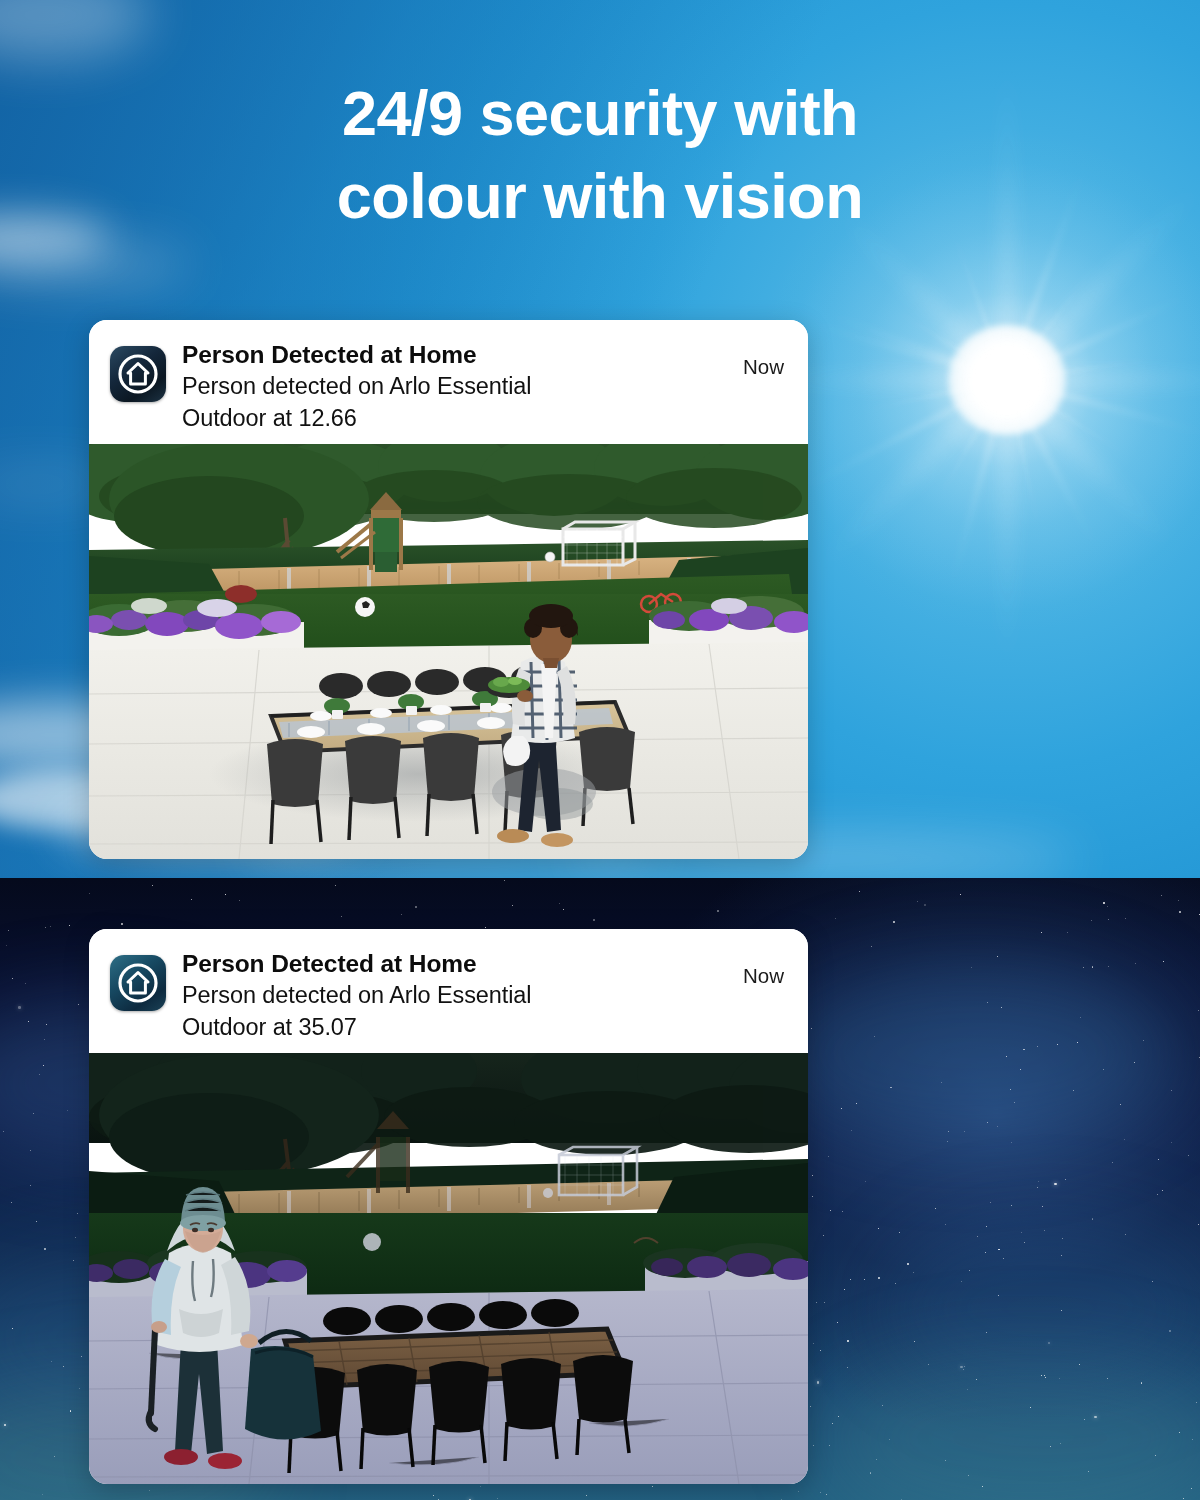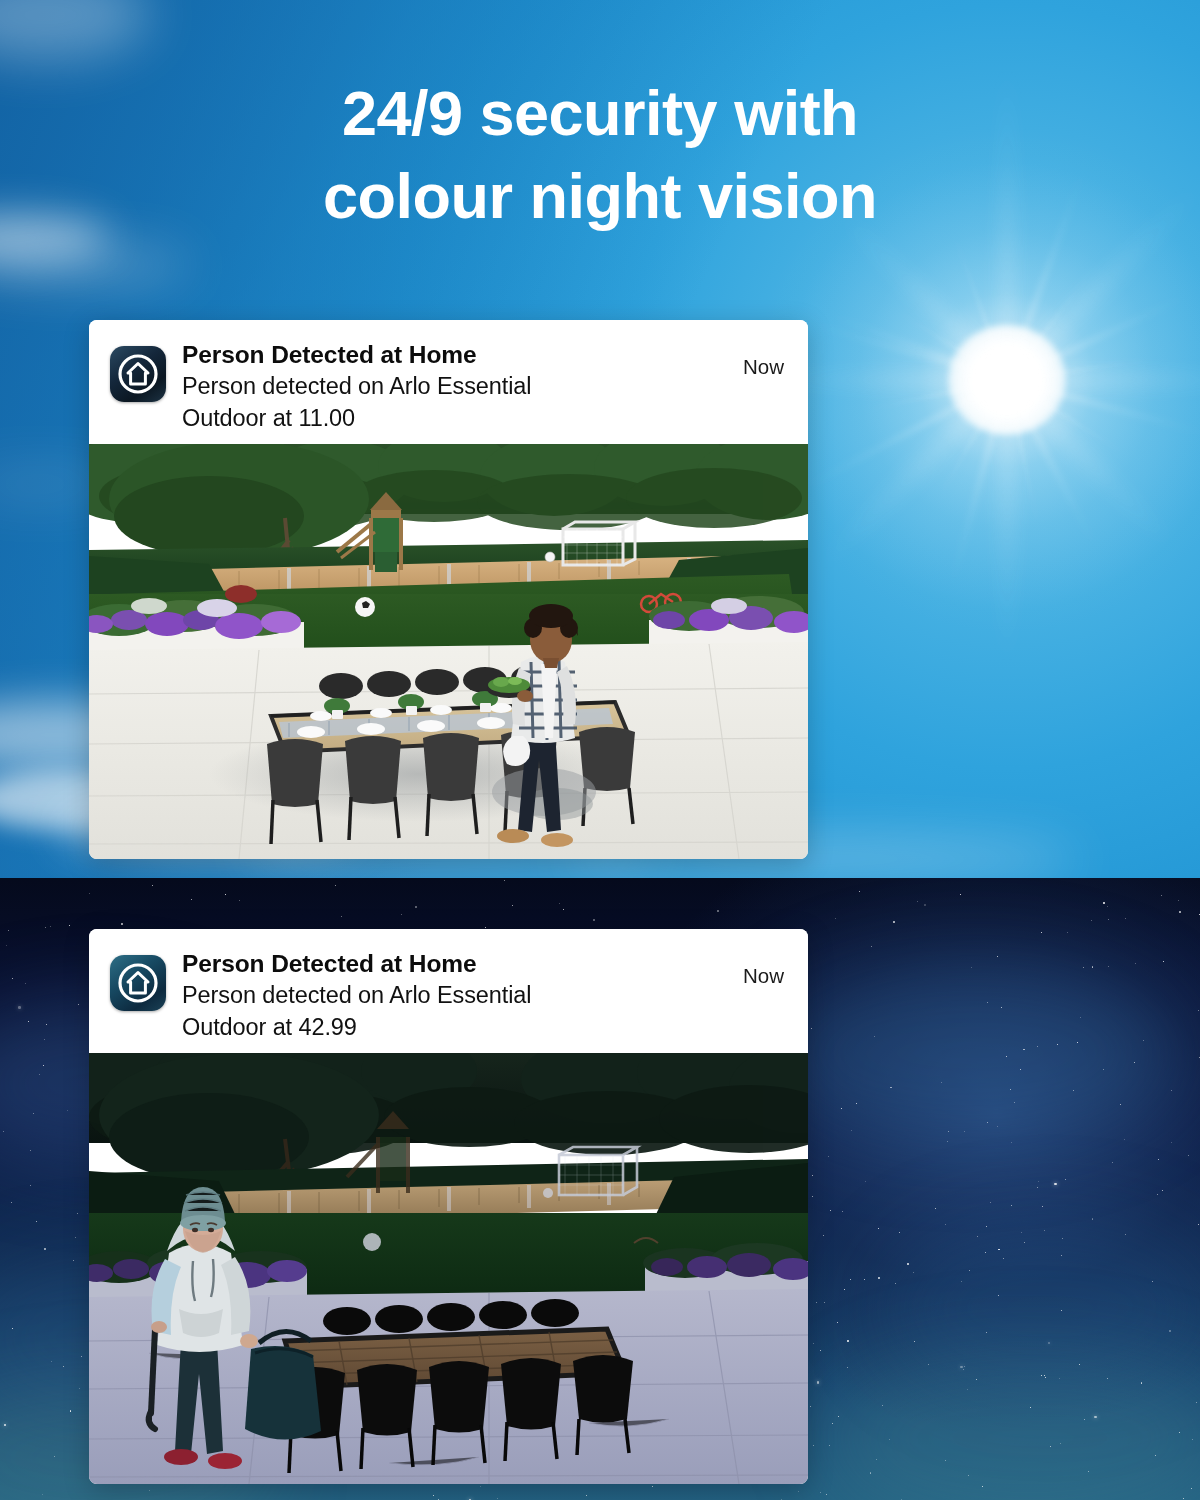--- a/index.html
+++ b/index.html
@@ -66,21 +66,21 @@
     filter:blur(40px);
   }
   .stars { position:absolute; inset:0; pointer-events:none; }
   .star { position:absolute; background:#fff; border-radius:50%; }
 
   
   .notif {
     position:absolute;
     width:719px;
     background:#fff;
-    border-radius:8px;
+    border-radius:18px;
     overflow:hidden;
     box-shadow:0 6px 26px rgba(0,0,0,.22);
   }
   .notif.day   { left:89px; top:320px; }
   .notif.night { left:89px; top:929px; }
 
   .notif-head {
     display:flex; align-items:flex-start;
     padding:18px 18px 10px 21px;
     gap:16px;
@@ -165,35 +165,35 @@
       <div class="ray thin" style="width:140px; transform:translate(0,-50%) rotate(120deg);"></div>
       <div class="ray thin" style="width:150px; transform:translate(0,-50%) rotate(168deg);"></div>
       <div class="ray thin" style="width:135px; transform:translate(0,-50%) rotate(212deg);"></div>
       <div class="ray thin" style="width:140px; transform:translate(0,-50%) rotate(-52deg);"></div>
       <div class="sun-core"></div>
     </div>
 
     <h1 style="position:absolute;left:0;top:72px;width:1200px;text-align:center;
                font-size:63px;font-weight:bold;line-height:1.32;color:#fff;letter-spacing:-.5px;">
       <span>24/9 security with</span><br>
-      <span>colour night vision</span>
+      <span>colour with vision</span>
     </h1>
 
     <div class="notif day">
       <div class="notif-head">
         <div class="app-icon day-icon">
           <svg width="44" height="44" viewBox="0 0 44 44" aria-hidden="true">
             <circle cx="22" cy="22" r="18" fill="none" stroke="#ffffff" stroke-width="3.2"></circle>
             <path d="M22 11.5 L32 21 L29.4 21 L29.4 32 L14.6 32 L14.6 21 L12 21 Z" fill="none" stroke="#ffffff" stroke-width="3" stroke-linejoin="round"></path>
           </svg>
         </div>
         <div class="notif-text">
           <div class="notif-title">Person Detected at Home</div>
           <div class="notif-body">Person detected on Arlo Essential</div>
-          <div class="notif-body">Outdoor at 11.00</div>
+          <div class="notif-body">Outdoor at 12.66</div>
         </div>
         <div class="notif-time">Now</div>
       </div>
 
       <div class="cam day-cam">
         <svg viewBox="0 0 719 415" preserveAspectRatio="none" aria-hidden="true">
           <defs>
             <linearGradient id="dSky" x1="0" y1="0" x2="0" y2="1">
               <stop offset="0" stop-color="#cfe2ee"></stop>
                 <stop offset="1" stop-color="#a9c8dc"></stop>
@@ -965,21 +965,21 @@
       <div class="notif-head">
         <div class="app-icon night-icon">
           <svg width="44" height="44" viewBox="0 0 44 44" aria-hidden="true">
             <circle cx="22" cy="22" r="18" fill="none" stroke="#ffffff" stroke-width="3.2"></circle>
             <path d="M22 11.5 L32 21 L29.4 21 L29.4 32 L14.6 32 L14.6 21 L12 21 Z" fill="none" stroke="#ffffff" stroke-width="3" stroke-linejoin="round"></path>
           </svg>
         </div>
         <div class="notif-text">
           <div class="notif-title">Person Detected at Home</div>
           <div class="notif-body">Person detected on Arlo Essential</div>
-          <div class="notif-body">Outdoor at 42.99</div>
+          <div class="notif-body">Outdoor at 35.07</div>
         </div>
         <div class="notif-time">Now</div>
       </div>
 
       <div class="cam night-cam">
         <svg viewBox="0 0 719 431" preserveAspectRatio="none" aria-hidden="true">
           <defs>
             <linearGradient id="nSky" x1="0" y1="0" x2="0" y2="1">
               <stop offset="0" stop-color="#d8b9bd"></stop>
                 <stop offset="0.6" stop-color="#9a8fa8"></stop>

